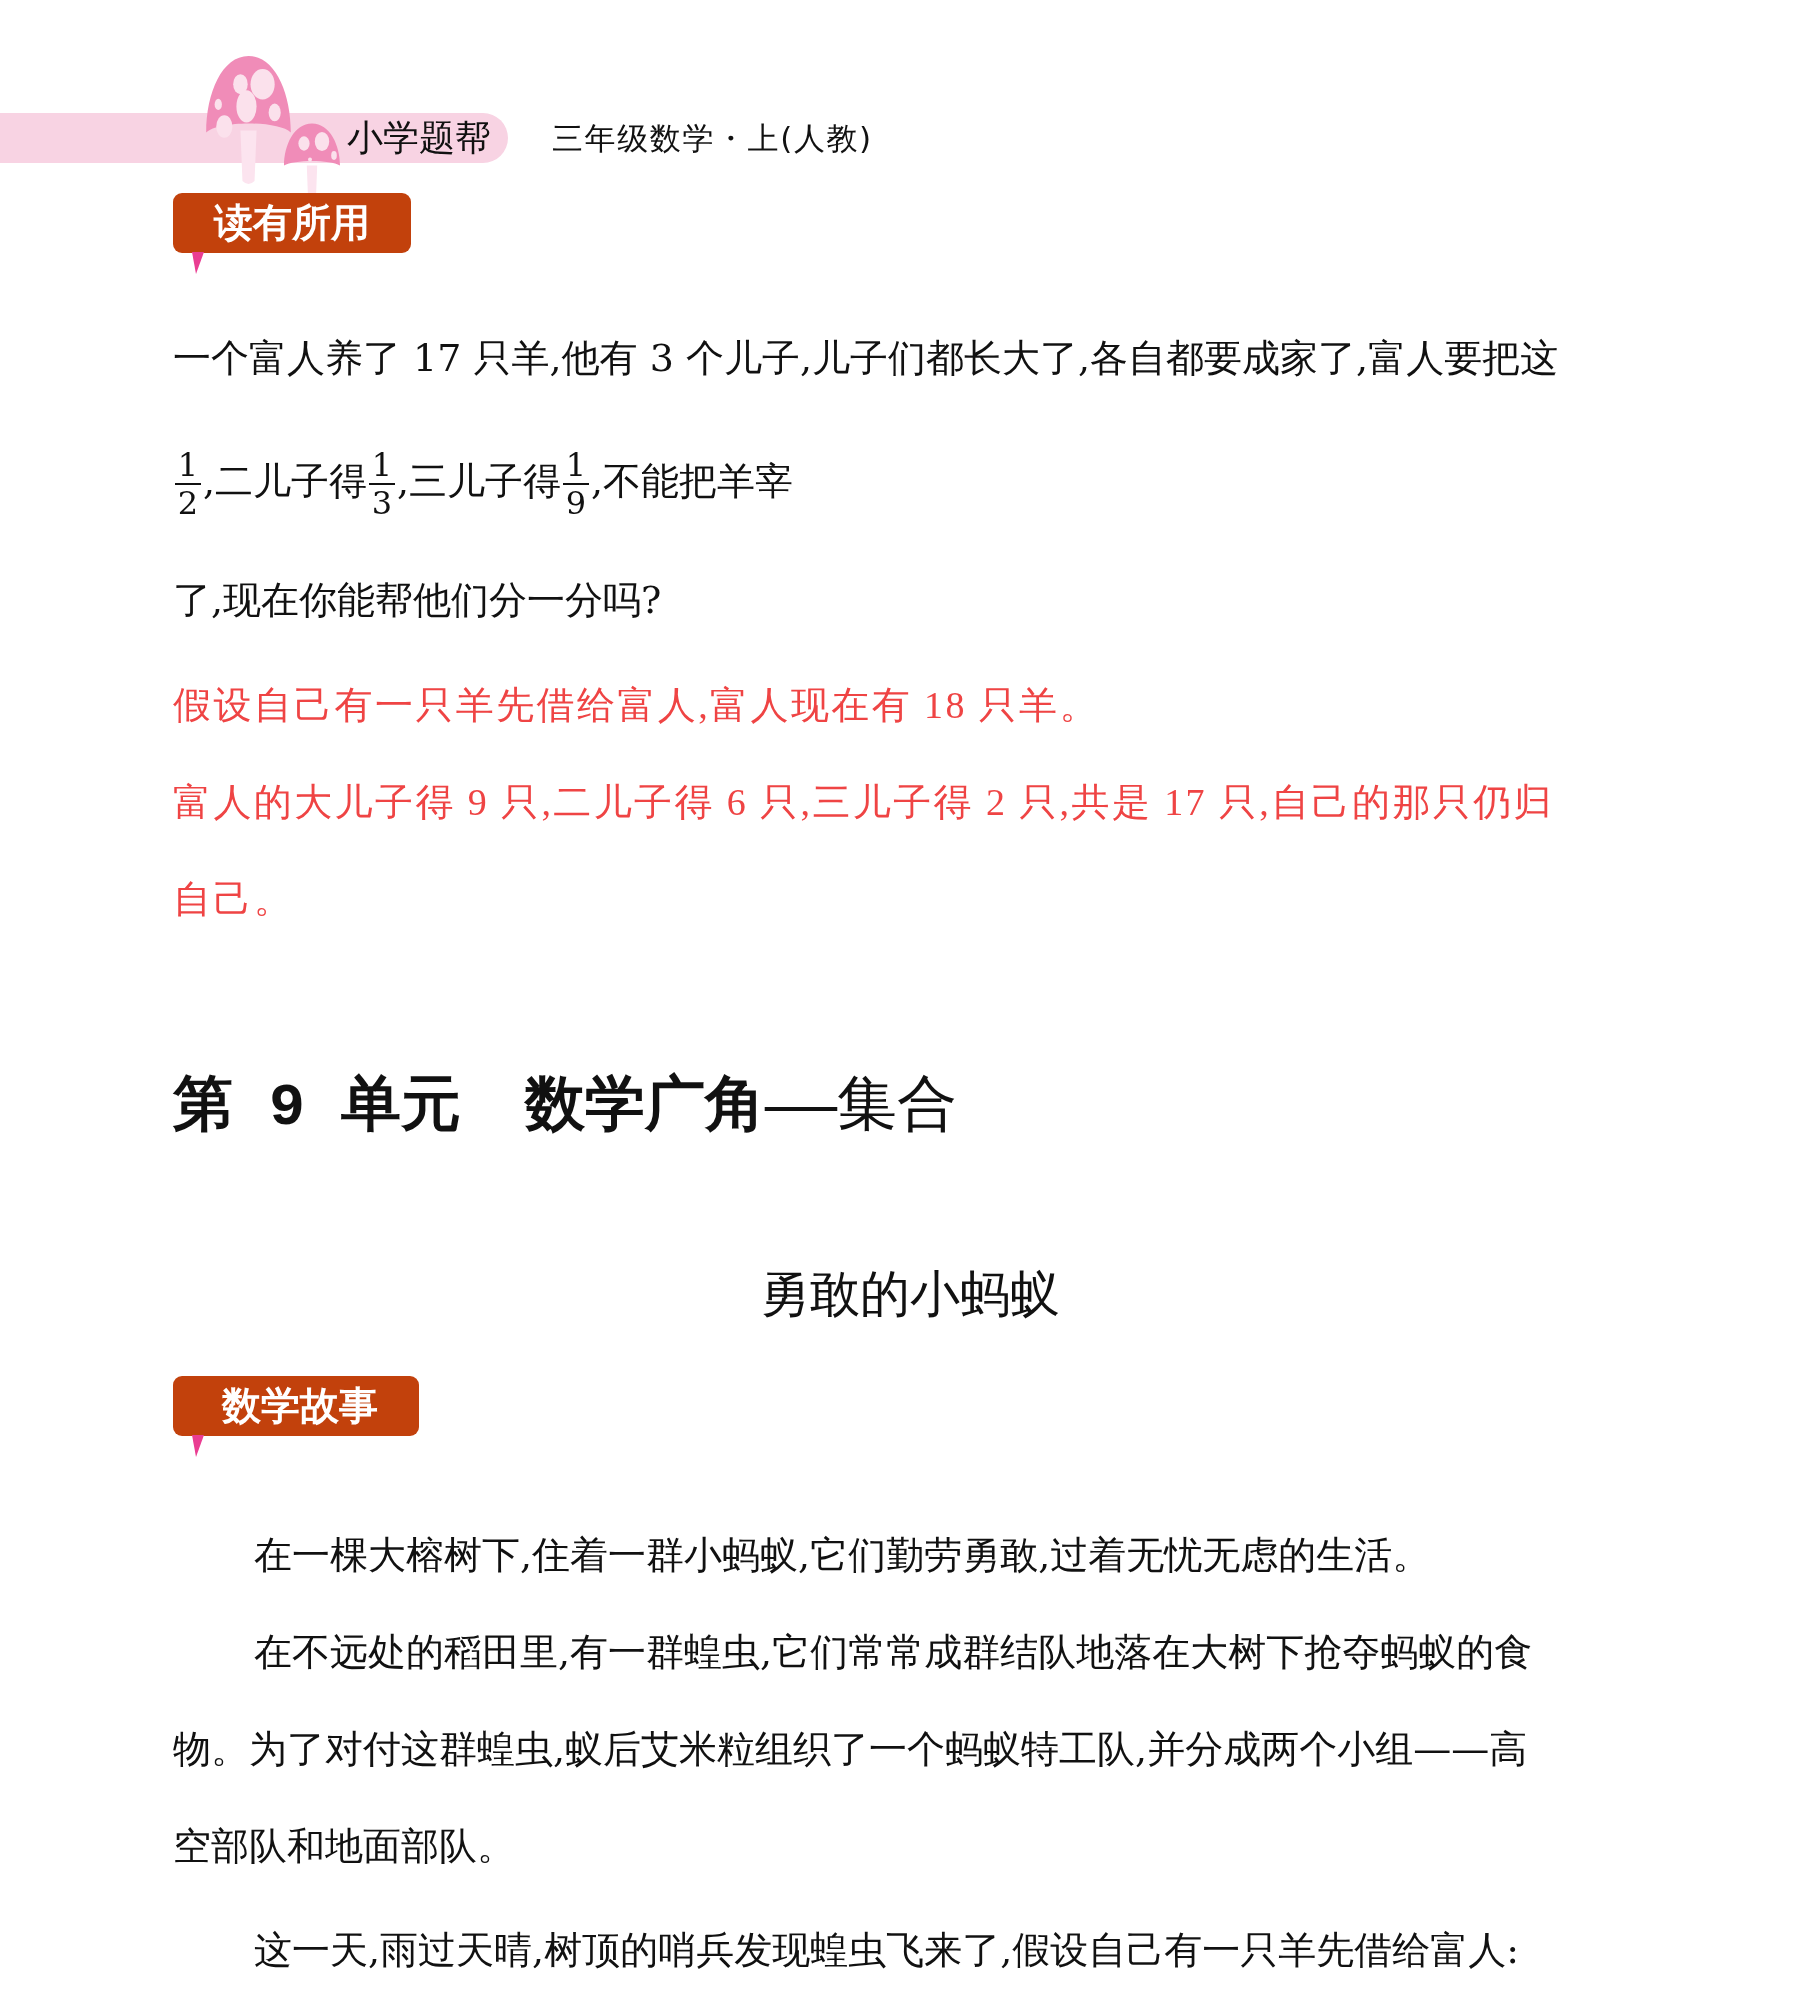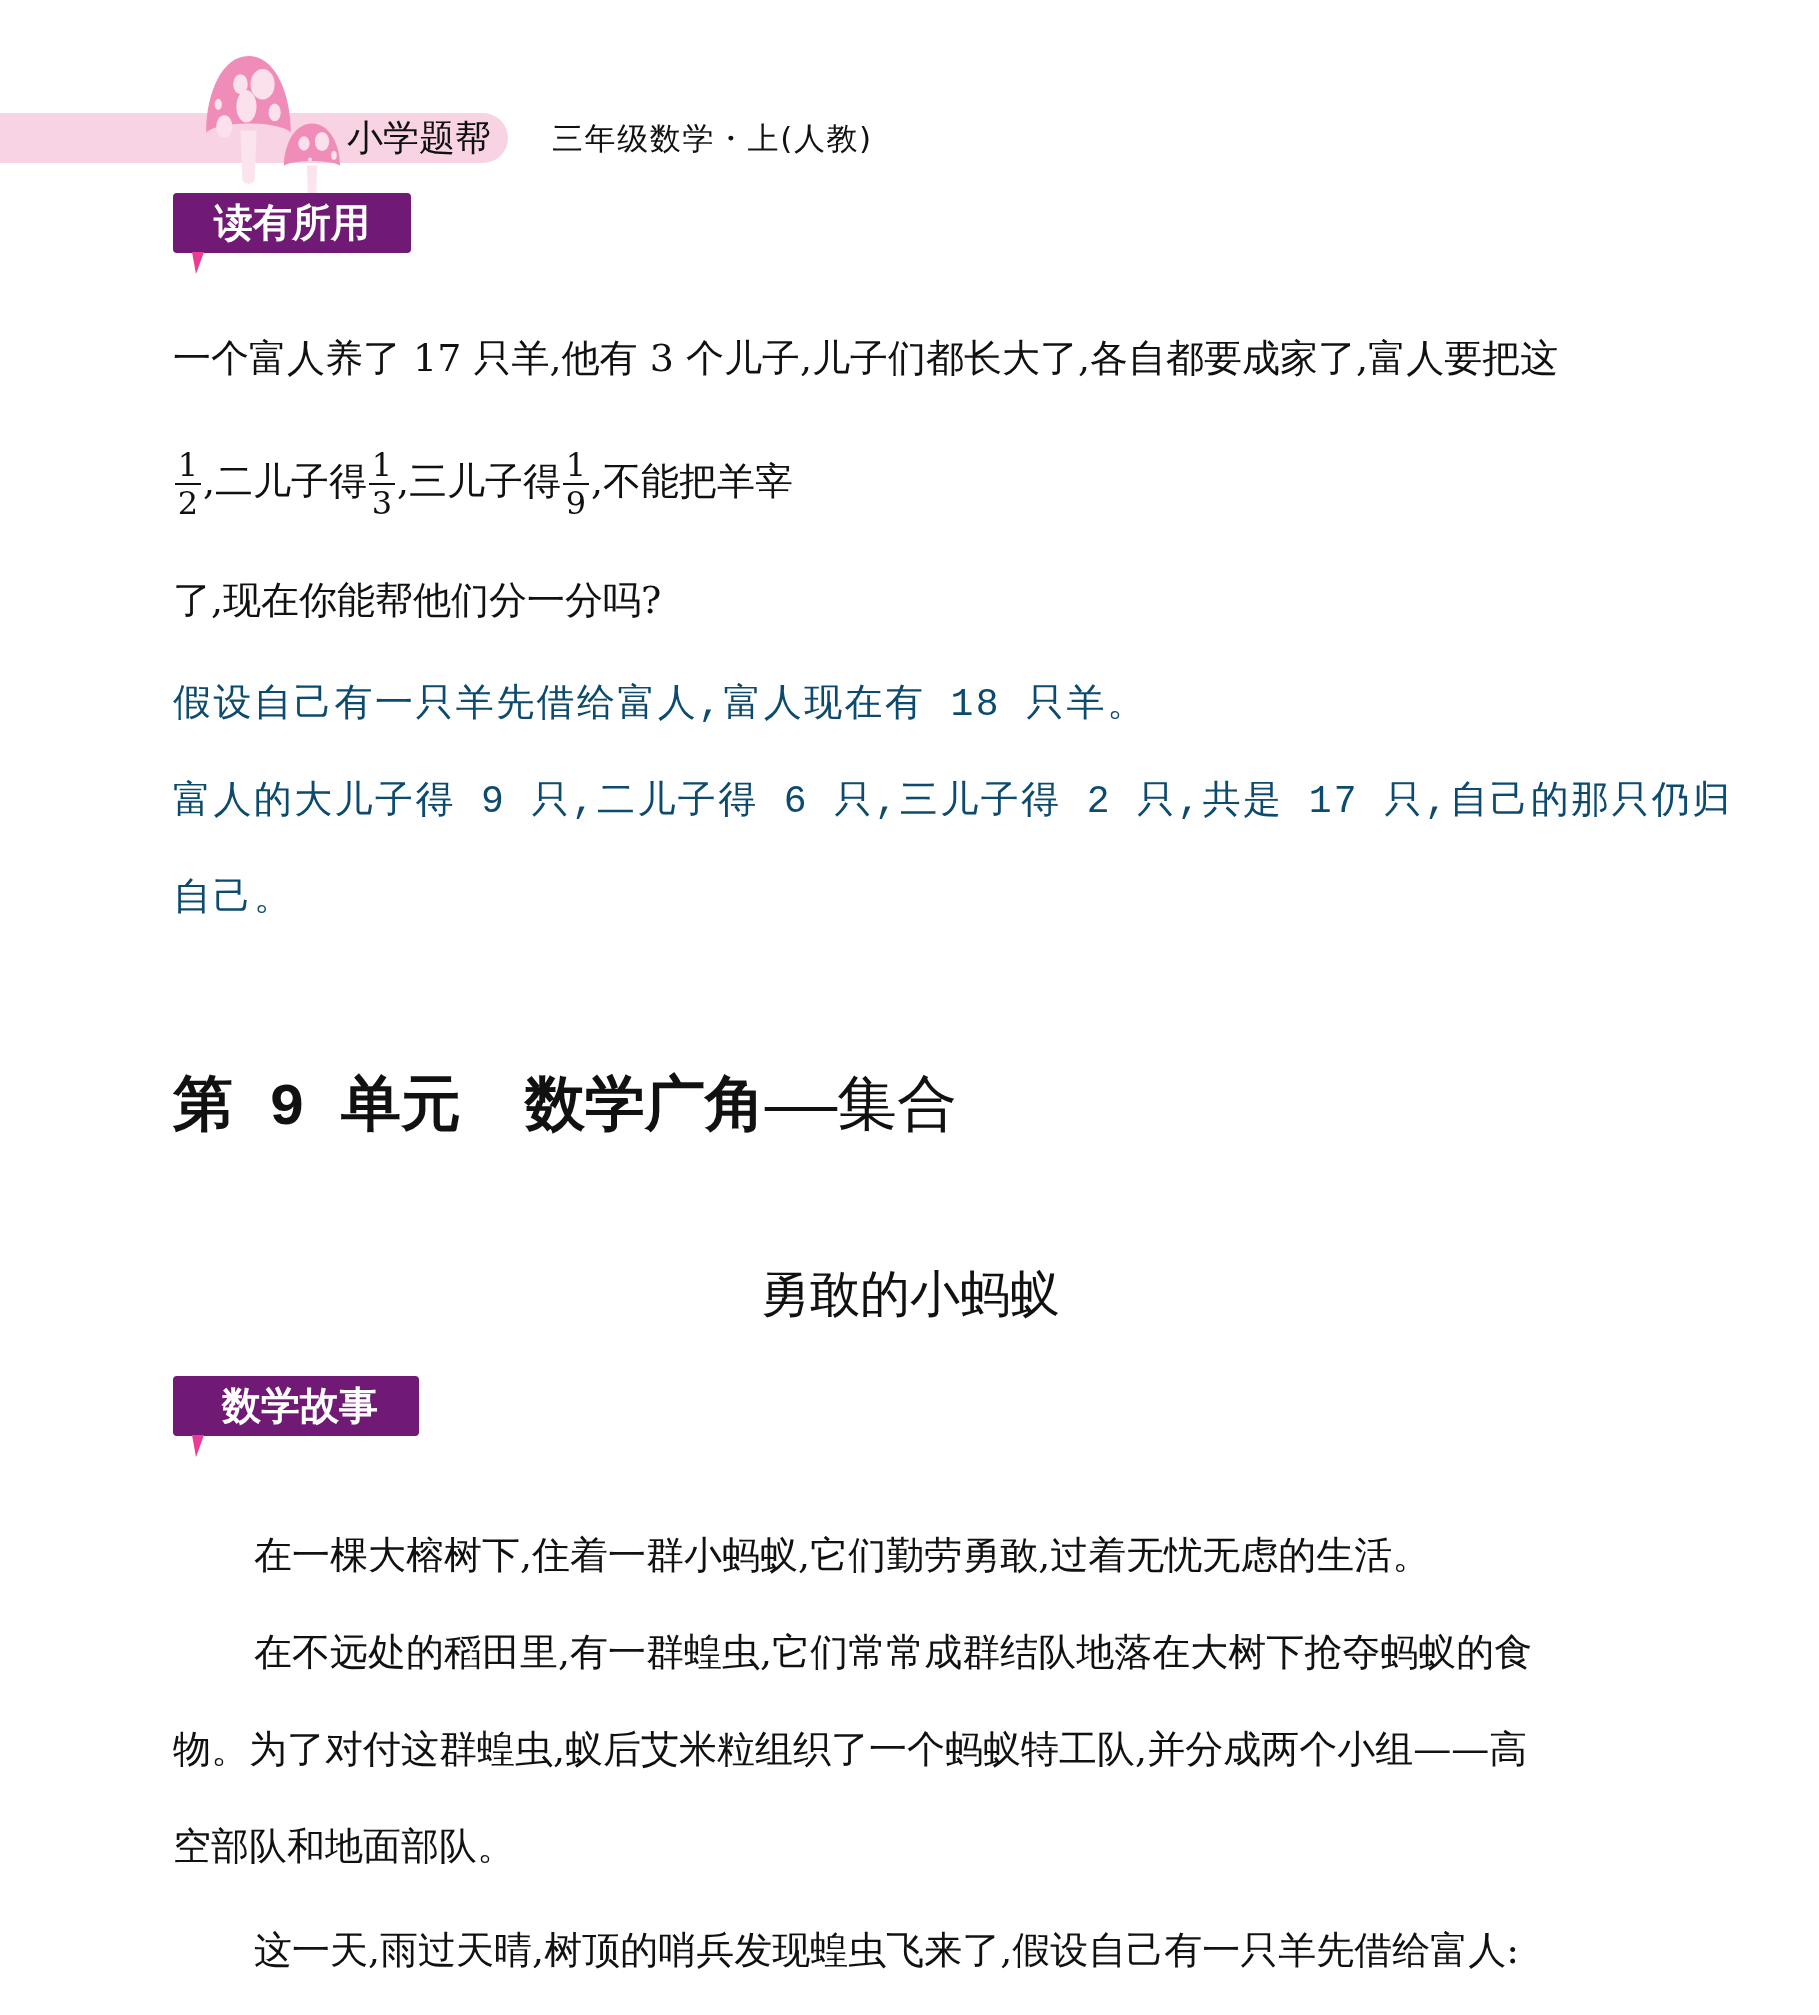--- a/index.html
+++ b/index.html
@@ -9,32 +9,32 @@
   
   .banner { position:absolute; left:0; top:113px; width:508px; height:50px;
             background:#f8d3e3; border-radius:0 25px 25px 0; }
   .banner-brand { position:absolute; left:347px; top:117px; height:42px; line-height:42px;
                   font-family:"DejaVu Sans","Liberation Sans",sans-serif; font-size:36px; color:#111; }
   .banner-book { position:absolute; left:552px; top:117px; height:42px; line-height:42px;
                  font-family:"DejaVu Sans","Liberation Sans",sans-serif; font-size:31px; color:#111; letter-spacing:1.6px; }
   .mushroom { position:absolute; }
 
   
-  .tag { position:absolute; background:#701a75; color:#fff; border-radius:4px;
+  .tag { position:absolute; background:#c2410c; color:#fff; border-radius:9px;
          font-family:"DejaVu Sans","Liberation Sans",sans-serif; font-weight:bold;
          display:flex; align-items:center; justify-content:center; }
   .tag::after { content:""; position:absolute; left:19.3px; bottom:-21px;
                 border-left:4.8px solid transparent; border-right:8.9px solid transparent;
                 border-top:22.6px solid #ea3d92; }
   .tag-1 { left:173px; top:193px; width:238px; height:60px; font-size:39px; }
   .tag-2 { left:173px; top:1376px; width:238px; height:60px; font-size:39px;padding-left:8px; }
 
   
   .line { position:absolute; left:173px; font-size:38px; line-height:48px; white-space:nowrap; }
-  .answer { color:#0c4a6e; font-family:Liberation Mono, monospace; letter-spacing:2.4px; }
+  .answer { color:#ef4444; font-family:Liberation Serif, serif; letter-spacing:2.4px; }
   .indent { left:254px;text-align:right; }
 
   .frac { display:inline-flex; flex-direction:column; align-items:center; vertical-align:middle;
           font-size:32px; line-height:36px; margin:0 2.4px; }
   .frac .num { border-bottom:2px solid #111; padding:0 2.4px; }
 
   .unit-title { position:absolute; left:173px; top:1064px; font-size:60px; font-weight:bold;
                 font-family:Liberation Mono, monospace; white-space:nowrap; }
   .unit-title .gap { display:inline-block; width:64px; }
   .unit-title .sub { font-weight:normal; }

